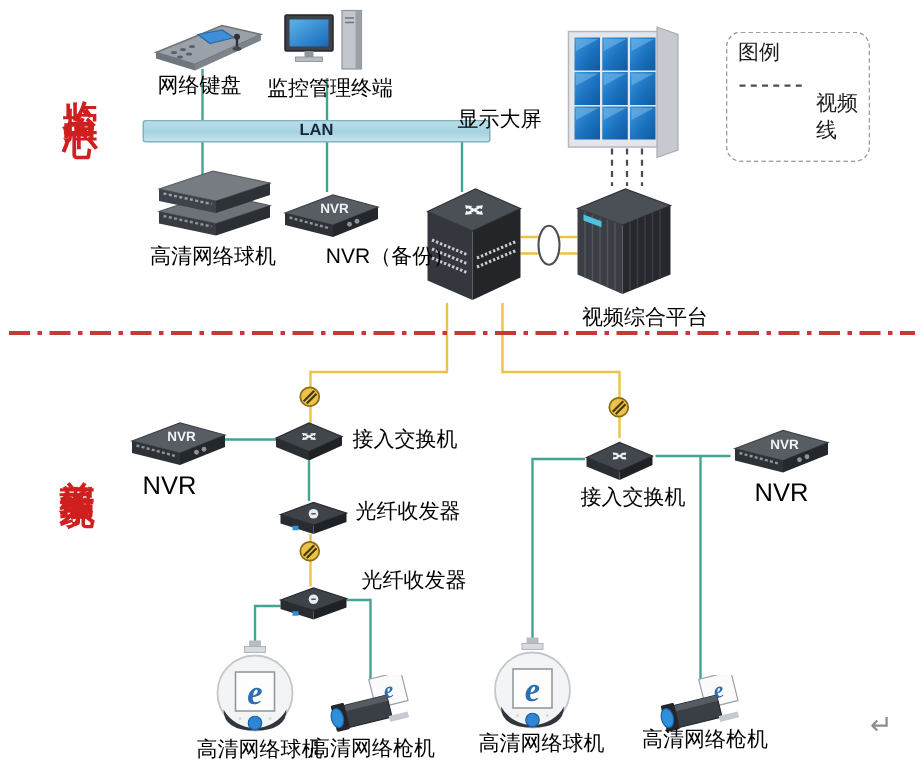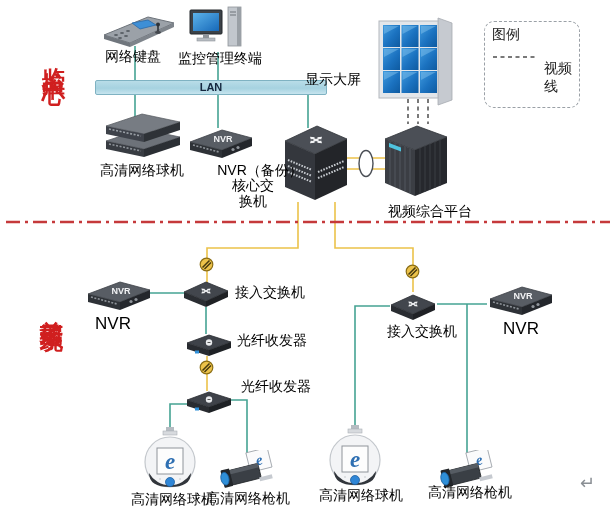--- a/index.html
+++ b/index.html
@@ -363,21 +363,20 @@
         <ellipse cx="6.5" cy="23" rx="4" ry="6.5" fill="#2f8fd8" stroke="#1a5fa0" stroke-width="0.8"></ellipse>
         <rect x="40" y="30" width="13" height="4" fill="#c6cad0"></rect>
       </g>
     </svg>
   </div>
 
   <div class="lbl" style="left:102px;top:49px;width:62px;">网络键盘</div>
   <div class="lbl" style="left:174px;top:51px;width:92px;">监控管理终端</div>
   <div class="lbl" style="left:96px;top:163px;width:92px;">高清网络球机</div>
   <div class="lbl" style="left:182px;top:163px;width:92px;padding-left:32px;">NVR（备份）</div>
-  <div class="lbl" style="left:227px;top:178px;width:52px;">核心交换机</div>
   <div class="lbl" style="left:302px;top:52px;width:62px;margin-top:20px;">显示大屏</div>
   <div class="lbl" style="left:384px;top:204px;width:92px;">视频综合平台</div>
   <div class="lbl big" style="left:88px;top:314px;width:50px;">NVR</div>
   <div class="lbl left" style="left:235px;top:285px;width:84px;">接入交换机</div>
   <div class="lbl left" style="left:237px;top:333px;width:84px;">光纤收发器</div>
   <div class="lbl left" style="left:241px;top:379px;width:84px;">光纤收发器</div>
   <div class="lbl" style="left:128px;top:492px;width:90px;">高清网络球机</div>
   <div class="lbl" style="left:203px;top:491px;width:90px;">高清网络枪机</div>
   <div class="lbl" style="left:380px;top:324px;width:84px;">接入交换机</div>
   <div class="lbl big" style="left:496px;top:319px;width:50px;">NVR</div>

